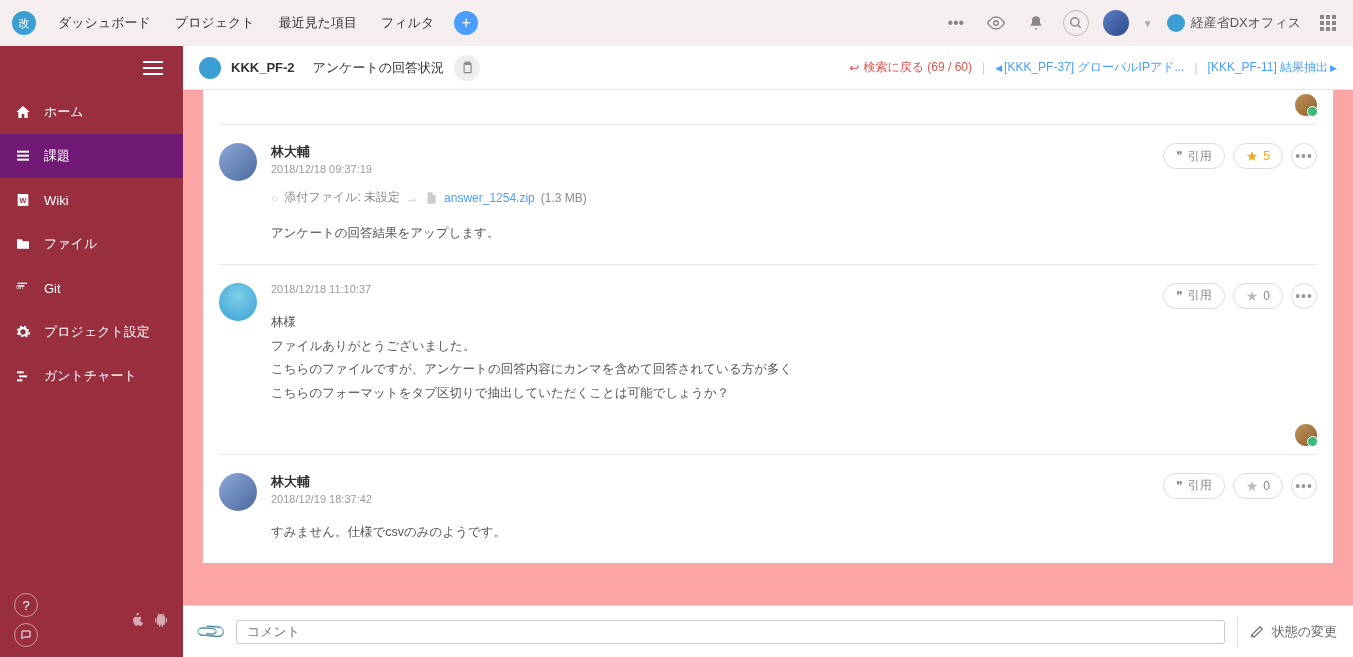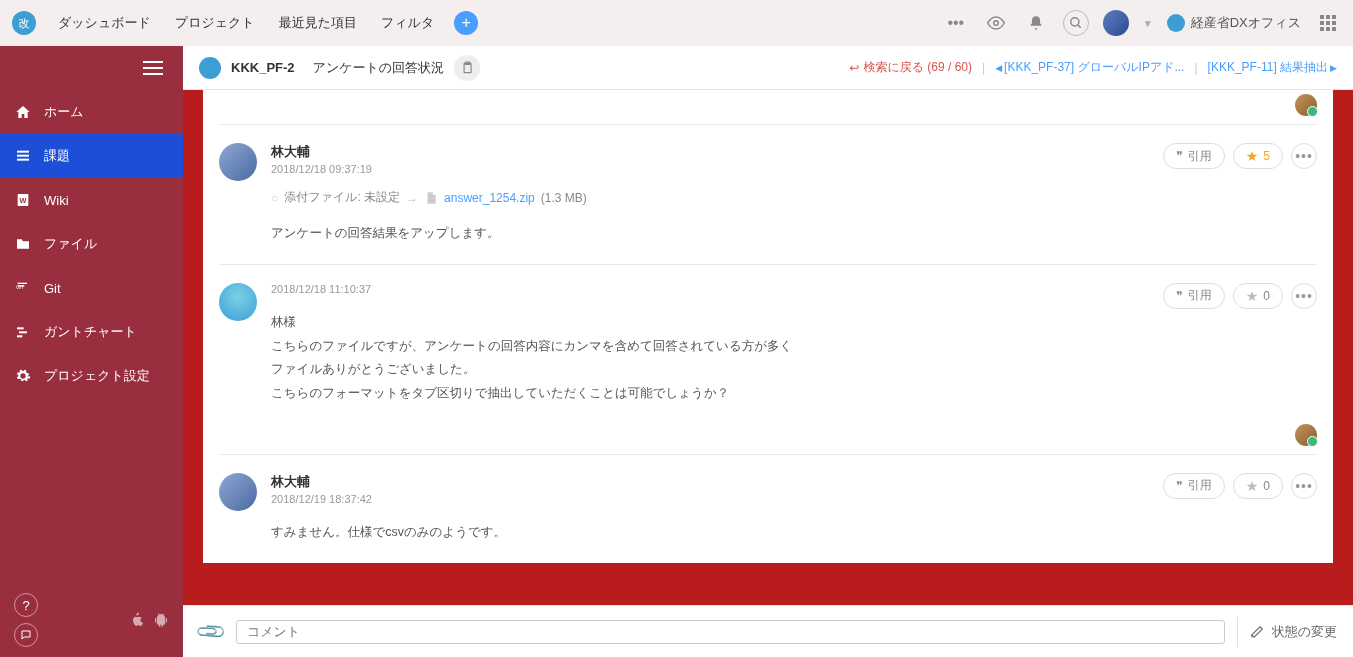--- a/index.html
+++ b/index.html
@@ -14,37 +14,37 @@
 .avatar{width:26px;height:26px;border-radius:50%;background:linear-gradient(135deg,#5a7fc4,#2d4a8a)}
 .org-name{font-size:13px;color:#555;display:flex;align-items:center;gap:6px}
 .org-logo{width:18px;height:18px;border-radius:50%;background:#3b9fd4}
 .apps-icon{display:grid;grid-template-columns:repeat(3,4px);gap:2px}
 .apps-icon span{width:4px;height:4px;background:#888}
 .sidebar{position:absolute;left:0;top:46px;width:183px;height:611px;background:#992f3e}
 .hamburger{height:44px;display:flex;align-items:center;justify-content:flex-end;padding-right:20px;color:#fff;cursor:pointer}
 .ham-lines{display:flex;flex-direction:column;gap:4px}
 .ham-lines span{width:20px;height:2px;background:#fff}
 .sb-item{height:44px;display:flex;align-items:center;padding-left:14px;gap:12px;color:#fff;font-size:13px;cursor:pointer}
-.sb-item.active{background:#1d4ed8}
+.sb-item.active{background:#701a75}
 .sb-icon{width:18px;height:18px;display:flex;align-items:center;justify-content:center}
 .sb-bottom{position:absolute;bottom:10px;left:0;right:0;display:flex;align-items:center;padding:0 14px;gap:10px}
 .sb-help{width:24px;height:24px;border:1px solid rgba(255,255,255,0.5);border-radius:50%;display:flex;align-items:center;justify-content:center;color:#fff;font-size:13px}
 .sb-chat{width:24px;height:24px;border:1px solid rgba(255,255,255,0.5);border-radius:50%;display:flex;align-items:center;justify-content:center;color:#fff}
 .sb-platform{margin-left:auto;display:flex;gap:8px;color:rgba(255,255,255,0.6)}
 .header-row{position:absolute;left:183px;top:46px;right:0;height:44px;background:#fff;border-bottom:1px solid #e5e5e5;display:flex;align-items:center;padding:0 16px}
 .issue-logo{width:22px;height:22px;border-radius:50%;background:#3b9fd4;margin-right:10px}
 .issue-key{font-size:13px;font-weight:bold;color:#333;margin-right:18px}
 .issue-title{font-size:13px;color:#333}
 .clipboard-btn{width:26px;height:26px;border-radius:50%;background:#eee;display:flex;align-items:center;justify-content:center;margin-left:10px;cursor:pointer;color:#888}
 .header-right{margin-left:auto;display:flex;align-items:center;gap:10px;font-size:12px}
 .back-search{color:#d9534f;display:flex;align-items:center;gap:4px;cursor:pointer}
 .nav-link{color:#4a9eff;cursor:pointer;display:flex;align-items:center;gap:2px}
 .sep{color:#ccc}
 .triangle{font-size:9px}
-.content{position:absolute;left:183px;top:90px;right:0;bottom:52px;background:#b91c1c;overflow-y:auto;padding:0 20px}
+.content{position:absolute;left:183px;top:90px;right:0;bottom:52px;background:#fca5a5;overflow-y:auto;padding:0 20px}
 .content-inner{background:#fff;padding:0 16px}
 .prev-avatar{display:flex;justify-content:flex-end;padding:4px 0 8px}
 .mini-avatar{width:22px;height:22px;border-radius:50%;background:linear-gradient(135deg,#c4945a,#8a5d2d);position:relative}
 .mini-avatar::after{content:"";position:absolute;bottom:-1px;right:-1px;width:9px;height:9px;background:#3cb878;border-radius:50%;border:1px solid #fff}
 .comment{border-top:1px solid #e8e8e8;padding:18px 0;display:flex;gap:14px}
 .c-avatar{width:38px;height:38px;border-radius:50%;flex-shrink:0}
 .c-avatar.user1{background:linear-gradient(135deg,#8fa8d6,#4a6a9e)}
 .c-avatar.bot{background:radial-gradient(circle at 50% 35%,#7dcfe8,#3b9fd4);position:relative}
 .c-body{flex:1}
 .c-head{font-size:13px;font-weight:bold;color:#333}
@@ -166,34 +166,34 @@
           <text x="2" y="14" font-size="7" fill="#fff">GIT</text>
           <rect x="4" y="4" width="14" height="2"></rect>
           <rect x="4" y="8" width="10" height="2"></rect>
         </svg>
       </div>
     <span>Git</span>
   </div>
   <div class="sb-item">
     <div class="sb-icon">
         <svg width="16" height="16" viewBox="0 0 24 24" fill="#fff">
+          <path d="M12 8a4 4 0 100 8 4 4 0 000-8zm9 4l2 1-1 3-2-.5a9 9 0 01-1.5 1.5l.5 2-3 1-1-2h-2l-1 2-3-1 .5-2A9 9 0 016 16l-2 .5-1-3 2-1v-2l-2-1 1-3 2 .5A9 9 0 017.5 5.5L7 3.5l3-1 1 2h2l1-2 3 1-.5 2A9 9 0 0118 8l2-.5 1 3-2 1v2z"></path>
+        </svg>
+      </div>
+    <span>プロジェクト設定</span>
+  </div>
+  <div class="sb-item">
+    <div class="sb-icon">
+        <svg width="16" height="16" viewBox="0 0 24 24" fill="#fff">
           <rect x="3" y="5" width="10" height="3"></rect>
           <rect x="6" y="11" width="12" height="3"></rect>
           <rect x="3" y="17" width="8" height="3"></rect>
         </svg>
       </div>
     <span>ガントチャート</span>
-  </div>
-  <div class="sb-item">
-    <div class="sb-icon">
-        <svg width="16" height="16" viewBox="0 0 24 24" fill="#fff">
-          <path d="M12 8a4 4 0 100 8 4 4 0 000-8zm9 4l2 1-1 3-2-.5a9 9 0 01-1.5 1.5l.5 2-3 1-1-2h-2l-1 2-3-1 .5-2A9 9 0 016 16l-2 .5-1-3 2-1v-2l-2-1 1-3 2 .5A9 9 0 017.5 5.5L7 3.5l3-1 1 2h2l1-2 3 1-.5 2A9 9 0 0118 8l2-.5 1 3-2 1v2z"></path>
-        </svg>
-      </div>
-    <span>プロジェクト設定</span>
   </div>
   <div class="sb-bottom">
     <div style="display:flex;flex-direction:column;gap:6px">
       <div class="sb-help">?</div>
       <div class="sb-chat">
           <svg width="12" height="12" viewBox="0 0 24 24" fill="none" stroke="#fff" stroke-width="2">
             <path d="M4 4h16v12H8l-4 4z"></path>
           </svg>
         </div>
     </div>
@@ -279,22 +279,22 @@
       </div>
     </div>
 
     <div class="comment">
       <div class="c-avatar bot"></div>
       <div class="c-body">
         <div class="c-time" style="margin-top:0">2018/12/18 11:10:37</div>
         <div class="c-content">
           <div>林様</div>
           <div></div>
+          <div>ファイルありがとうございました。</div>
           <div>こちらのファイルですが、アンケートの回答内容にカンマを含めて回答されている方が多く</div>
-          <div>ファイルありがとうございました。</div>
           <div>こちらのフォーマットをタブ区切りで抽出していただくことは可能でしょうか？</div>
         </div>
       </div>
       <div class="c-actions">
         <div class="pill">
             <span>❞</span>
             <span>引用</span>
           </div>
         <div class="pill">
             <span class="star-icon" style="color:#bbb">★</span>

